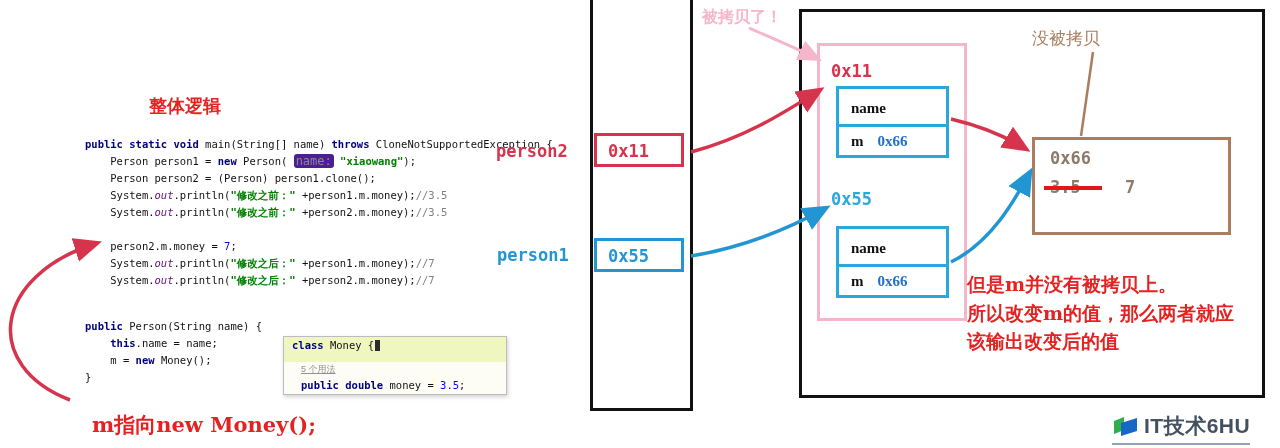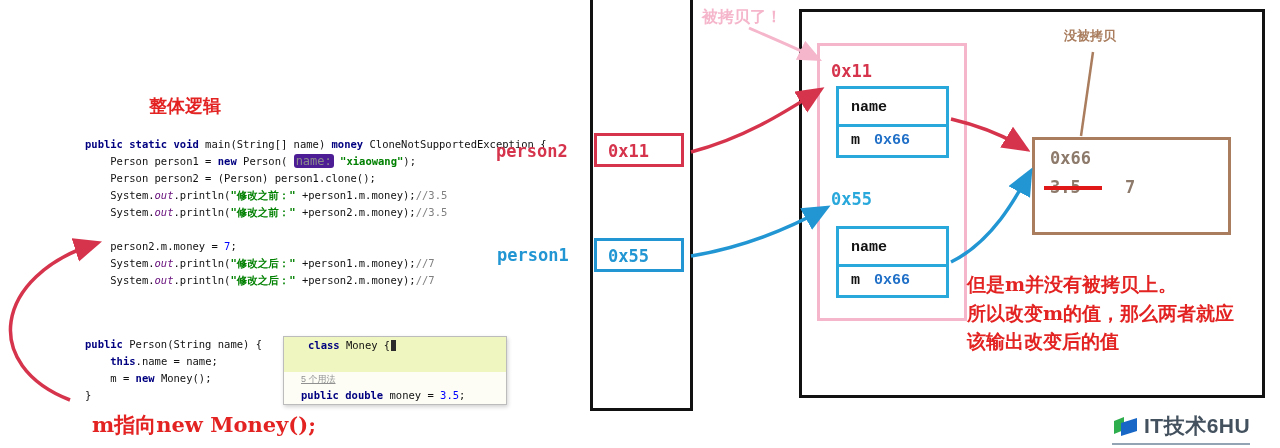--- a/index.html
+++ b/index.html
@@ -14,29 +14,29 @@
   .code { position: absolute; font-family: "DejaVu Sans Mono", monospace; font-size: 10.5px; color: #111; }
   .code-line { white-space: pre; height: 17px; line-height: 17px; }
   .c-kw  { color: #000080; font-weight: bold; }
   .c-p   { color: #111111; }
   .c-str { color: #008000; font-weight: bold; }
   .c-cmt { color: #808080; }
   .c-fld { color: #660e7a; font-style: italic; }
   .c-num { color: #0000ff; }
   .c-hint{ color: #8c8c8c; background: #4c1d95; border-radius: 3px; font-size: 12px; padding: 0 2px; }
   #main-code { left: 85px; top: 136px; }
-  #ctor-code { left: 85px; top: 336px; }
+  #ctor-code { left: 85px; top: 318px; }
 
   .popup {
     position: absolute; left: 283px; top: 336px; width: 224px;
     background: #fdfdf6; border: 1px solid #bcbcbc;
     font-family: "DejaVu Sans Mono", monospace; font-size: 10.5px;
     box-shadow: 1px 2px 4px rgba(0,0,0,.18);
   }
-  .popup-row1 { background: #f0f6bf; height: 35px; line-height: 17px; padding-left: 24px; white-space: pre; }
+  .popup-row1 { background: #f0f6bf; height: 25px; line-height: 17px; padding-left: 8px; white-space: pre; }
   .caret { display: inline-block; width: 5px; height: 11px; background: #2b2b2b; vertical-align: -2px; margin-left: 1px; }
   .popup-usage { color: #909090; font-size: 9px; height: 14px; line-height: 14px; padding-left: 17px; font-family: "Liberation Sans", sans-serif; text-decoration: underline; }
   .popup-row3 { height: 18px; line-height: 18px; padding-left: 17px; white-space: pre; }
 
   .heading     { position: absolute; left: 149px; top: 94px;  font-size: 18px; font-weight: bold; color: var(--c-note); font-family: "DejaVu Serif", serif; }
   .bottom-note { position: absolute; left: 92px;  top: 411px; font-size: 21px; font-weight: bold; color: var(--c-note); font-family: "DejaVu Serif", serif; }
 
   
   .stack-rect { position: absolute; left: 590px; top: 0; width: 103px; height: 411px; border: 3px solid #111; border-top: none; }
   .stack-cell { position: absolute; width: 90px; height: 34px; line-height: 30px; padding-left: 11px;
@@ -47,37 +47,37 @@
   #label-p2 { left: 496px; top: 141px; color: var(--c-red); }
   #label-p1 { left: 497px; top: 245px; color: var(--c-blue); }
 
   
   .heap-rect { position: absolute; left: 799px; top: 9px; width: 466px; height: 389px; border: 3px solid #111; }
   .pink-box  { position: absolute; left: 817px; top: 43px; width: 150px; height: 278px; border: 3px solid var(--c-pink); }
   .addr { position: absolute; font-family: "DejaVu Sans Mono", monospace; font-size: 17px; font-weight: bold; }
   #addr1 { left: 831px; top: 61px;  color: var(--c-red); }
   #addr2 { left: 831px; top: 189px; color: var(--c-cyan); }
   .obj-box { position: absolute; width: 113px; border: 3px solid var(--c-cyan); background: #fff;
-             font-family: Liberation Mono, monospace; font-weight: bold; font-size: 15px; color: #111; }
+             font-family: Liberation Serif, serif; font-weight: bold; font-size: 15px; color: #111; }
   #obj1 { left: 836px; top: 86px; }
   #obj2 { left: 836px; top: 226px; }
   .obj-row1 { height: 35px; line-height: 38px; padding-left: 12px; }
   .obj-row2 { height: 31px; line-height: 28px; padding-left: 12px; border-top: 3px solid var(--c-cyan); }
   .obj-ref  { color: var(--c-ref); margin-left: 14px; }
 
   .money-box { position: absolute; left: 1032px; top: 137px; width: 199px; height: 98px;
                border: 3px solid var(--c-brown); padding: 4px 0 0 15px;
                font-family: "DejaVu Sans Mono", monospace; font-size: 17px; font-weight: bold; color: #8d7a6b; }
   .money-box .mrow { height: 29px; line-height: 29px; }
   .money-old { position: relative; display: inline-block; }
   .strike { position: absolute; left: -6px; top: 13px; width: 58px; height: 4px; background: #e01818; }
   .money-new { margin-left: 34px; }
 
   .copied-label    { position: absolute; left: 702px;  top: 7px;  font-size: 16px; font-weight: bold; color: var(--c-pink);  font-family: "DejaVu Serif", serif; }
-  .notcopied-label { position: absolute; left: 1064px; top: 27px; font-size: 13px; font-weight: bold; color: var(--c-brown); font-family: "DejaVu Serif", serif; }
+  .notcopied-label { position: absolute; left: 1032px; top: 27px; font-size: 17px; font-weight: normal; color: var(--c-brown); font-family: "DejaVu Serif", serif; }
 
   .red-note { position: absolute; left: 967px; top: 270px; font-size: 19px; font-weight: bold;
               color: var(--c-note); line-height: 28.5px; font-family: "DejaVu Serif", serif; }
 
   
   .arrows { position: absolute; left: 0; top: 0; width: 1280px; height: 448px; pointer-events: none; }
   .ar { fill: none; }
   .ar-red   { stroke: var(--c-red);   stroke-width: 3.5; }
   .ar-blue  { stroke: var(--c-blue);  stroke-width: 3.5; }
   .ar-pink  { stroke: var(--c-pink);  stroke-width: 3; }
@@ -92,21 +92,21 @@
   .watermark-text { font-size: 21px; font-weight: bold; color: #43515e; letter-spacing: 0.5px; }
   .wm-green { fill: #2fae4e; } .wm-blue { fill: #1866c6; }
 </style>
 </head>
 <body>
 
 <div class="page">
 
   <div class="heading">整体逻辑</div>
   <div class="code" id="main-code">
-      <div class="code-line"><span class="c-kw">public static void </span><span class="c-p">main(String[] name) </span><span class="c-kw">money </span><span class="c-p">CloneNotSupportedException {</span></div>
+      <div class="code-line"><span class="c-kw">public static void </span><span class="c-p">main(String[] name) </span><span class="c-kw">throws </span><span class="c-p">CloneNotSupportedException {</span></div>
       <div class="code-line"><span class="c-p">    Person person1 = </span><span class="c-kw">new </span><span class="c-p">Person( </span><span class="c-hint">name:</span><span class="c-p"> </span><span class="c-str">"xiaowang"</span><span class="c-p">);</span></div>
       <div class="code-line"><span class="c-p">    Person person2 = (Person) person1.clone();</span></div>
       <div class="code-line"><span class="c-p">    System.</span><span class="c-fld">out</span><span class="c-p">.println(</span><span class="c-str">"修改之前："</span><span class="c-p"> +person1.m.money);</span><span class="c-cmt">//3.5</span></div>
       <div class="code-line"><span class="c-p">    System.</span><span class="c-fld">out</span><span class="c-p">.println(</span><span class="c-str">"修改之前："</span><span class="c-p"> +person2.m.money);</span><span class="c-cmt">//3.5</span></div>
       <div class="code-line"><span class="c-p"></span></div>
       <div class="code-line"><span class="c-p">    person2.m.money = </span><span class="c-num">7</span><span class="c-p">;</span></div>
       <div class="code-line"><span class="c-p">    System.</span><span class="c-fld">out</span><span class="c-p">.println(</span><span class="c-str">"修改之后："</span><span class="c-p"> +person1.m.money);</span><span class="c-cmt">//7</span></div>
       <div class="code-line"><span class="c-p">    System.</span><span class="c-fld">out</span><span class="c-p">.println(</span><span class="c-str">"修改之后："</span><span class="c-p"> +person2.m.money);</span><span class="c-cmt">//7</span></div>
     </div>
   <div class="code" id="ctor-code">

